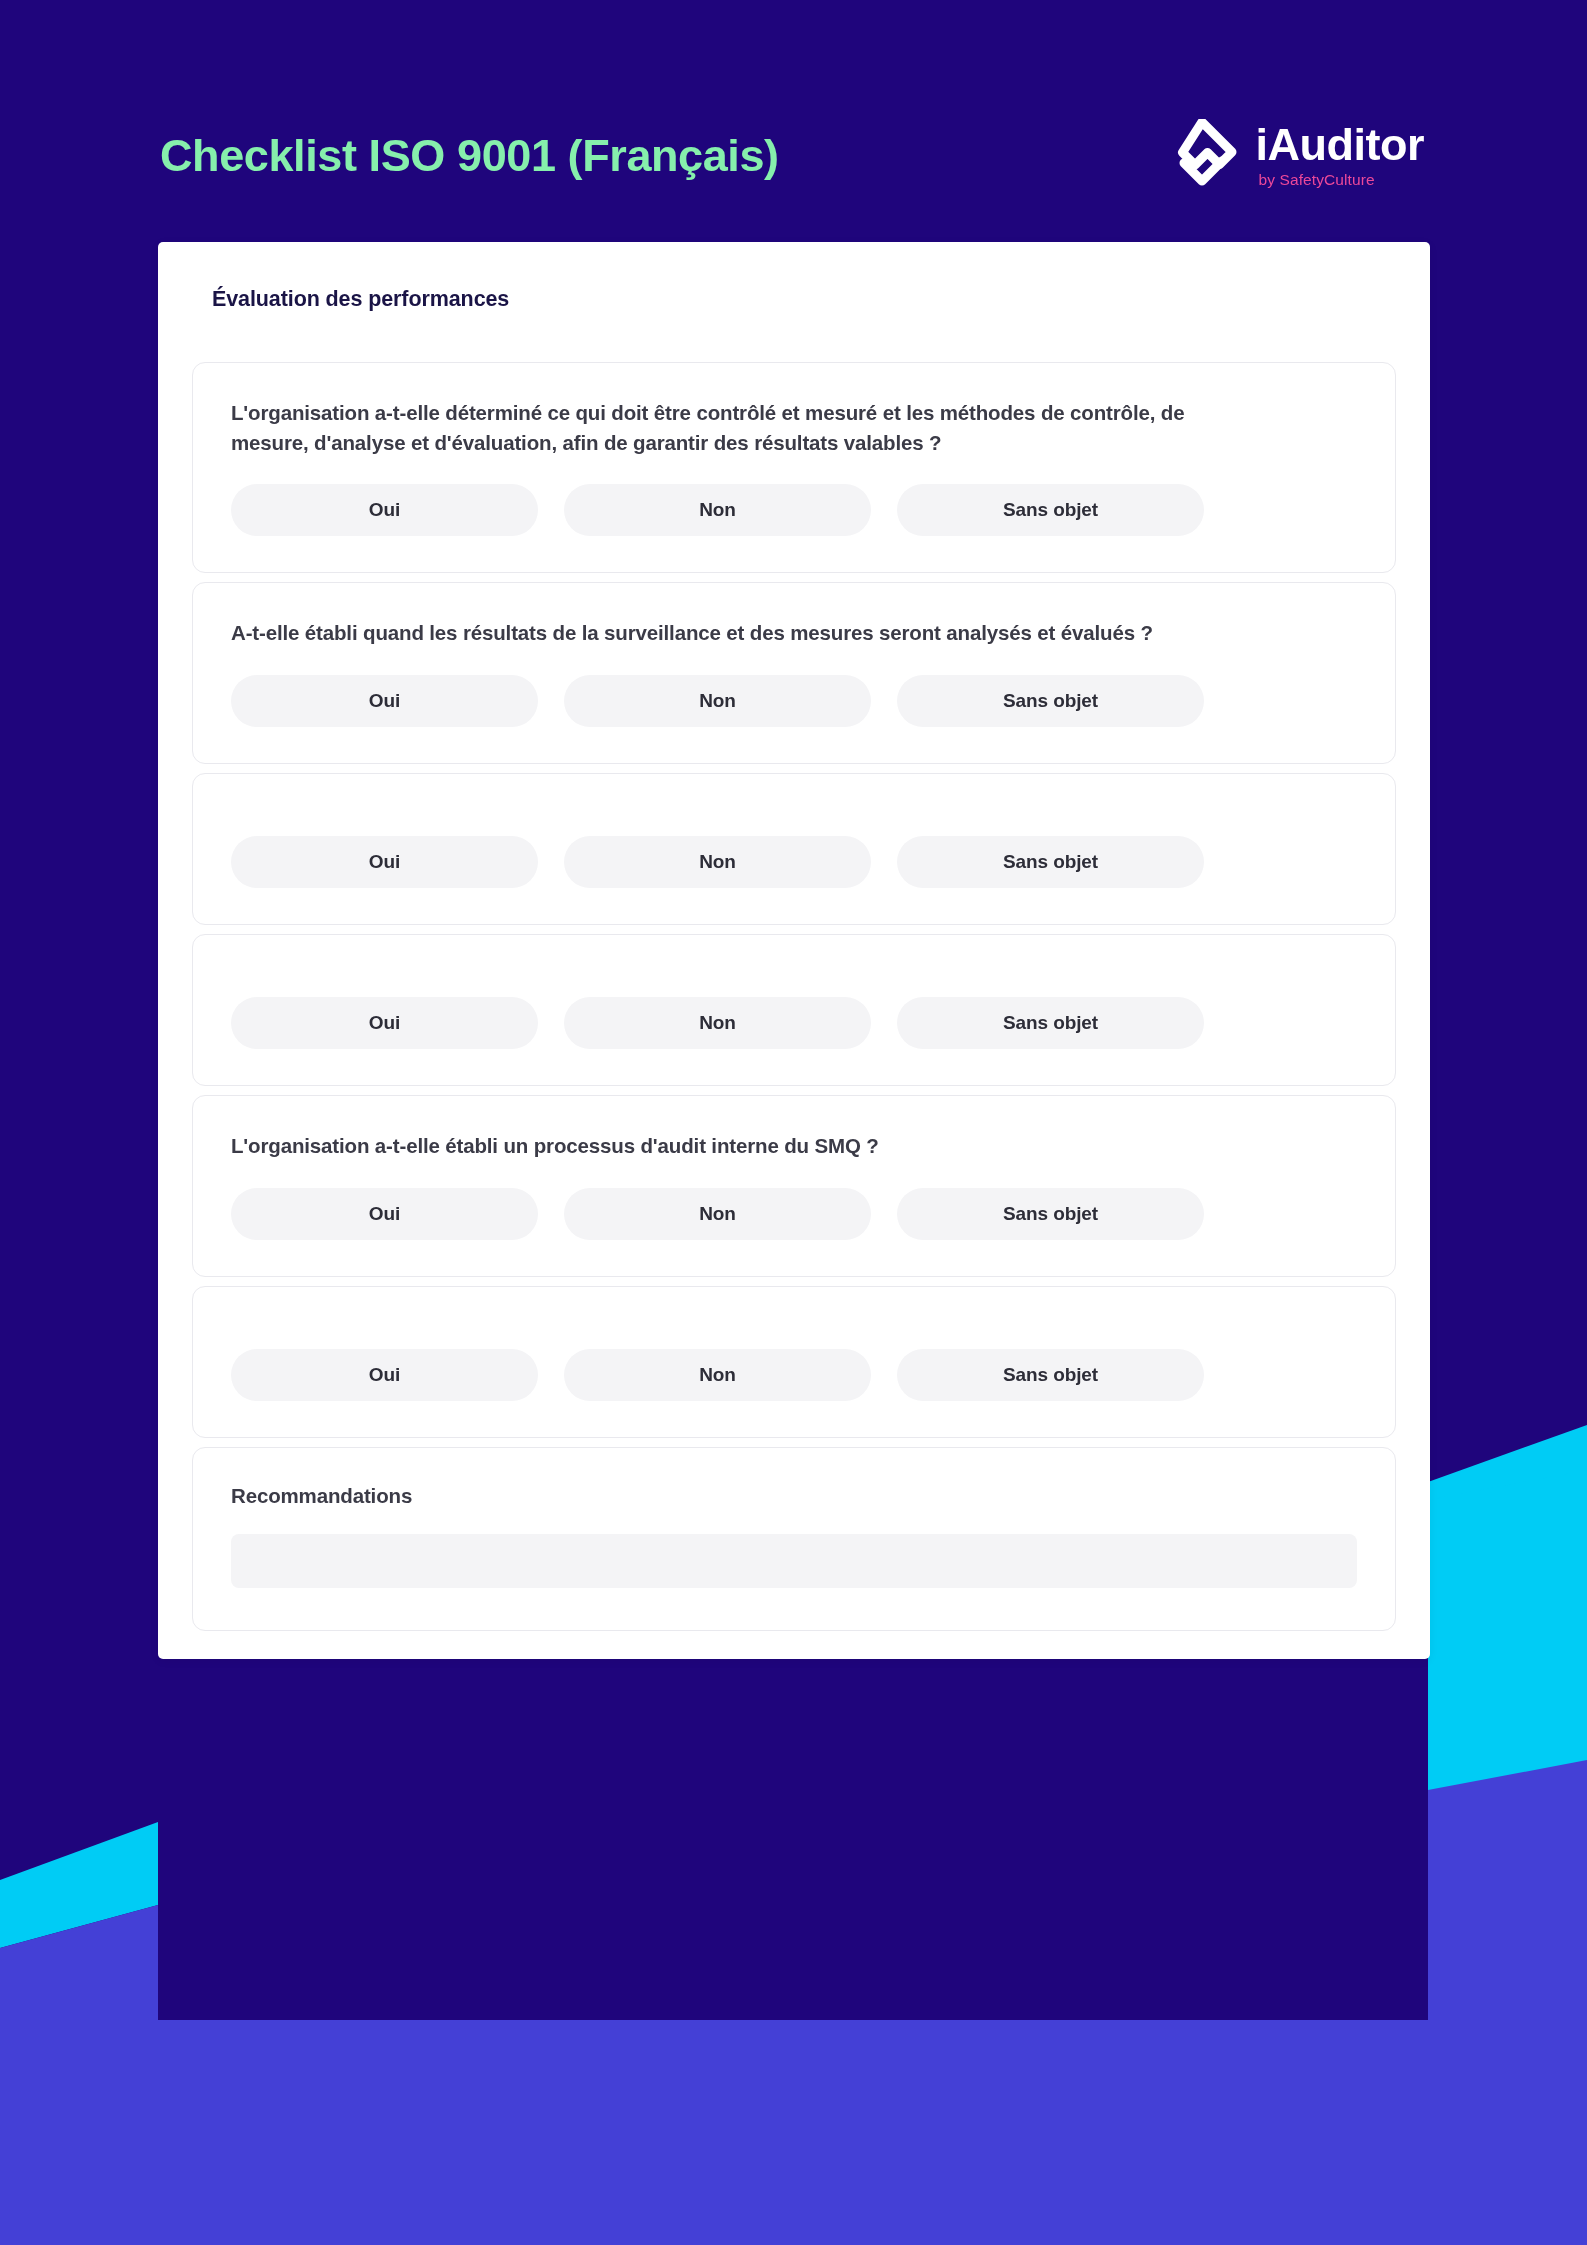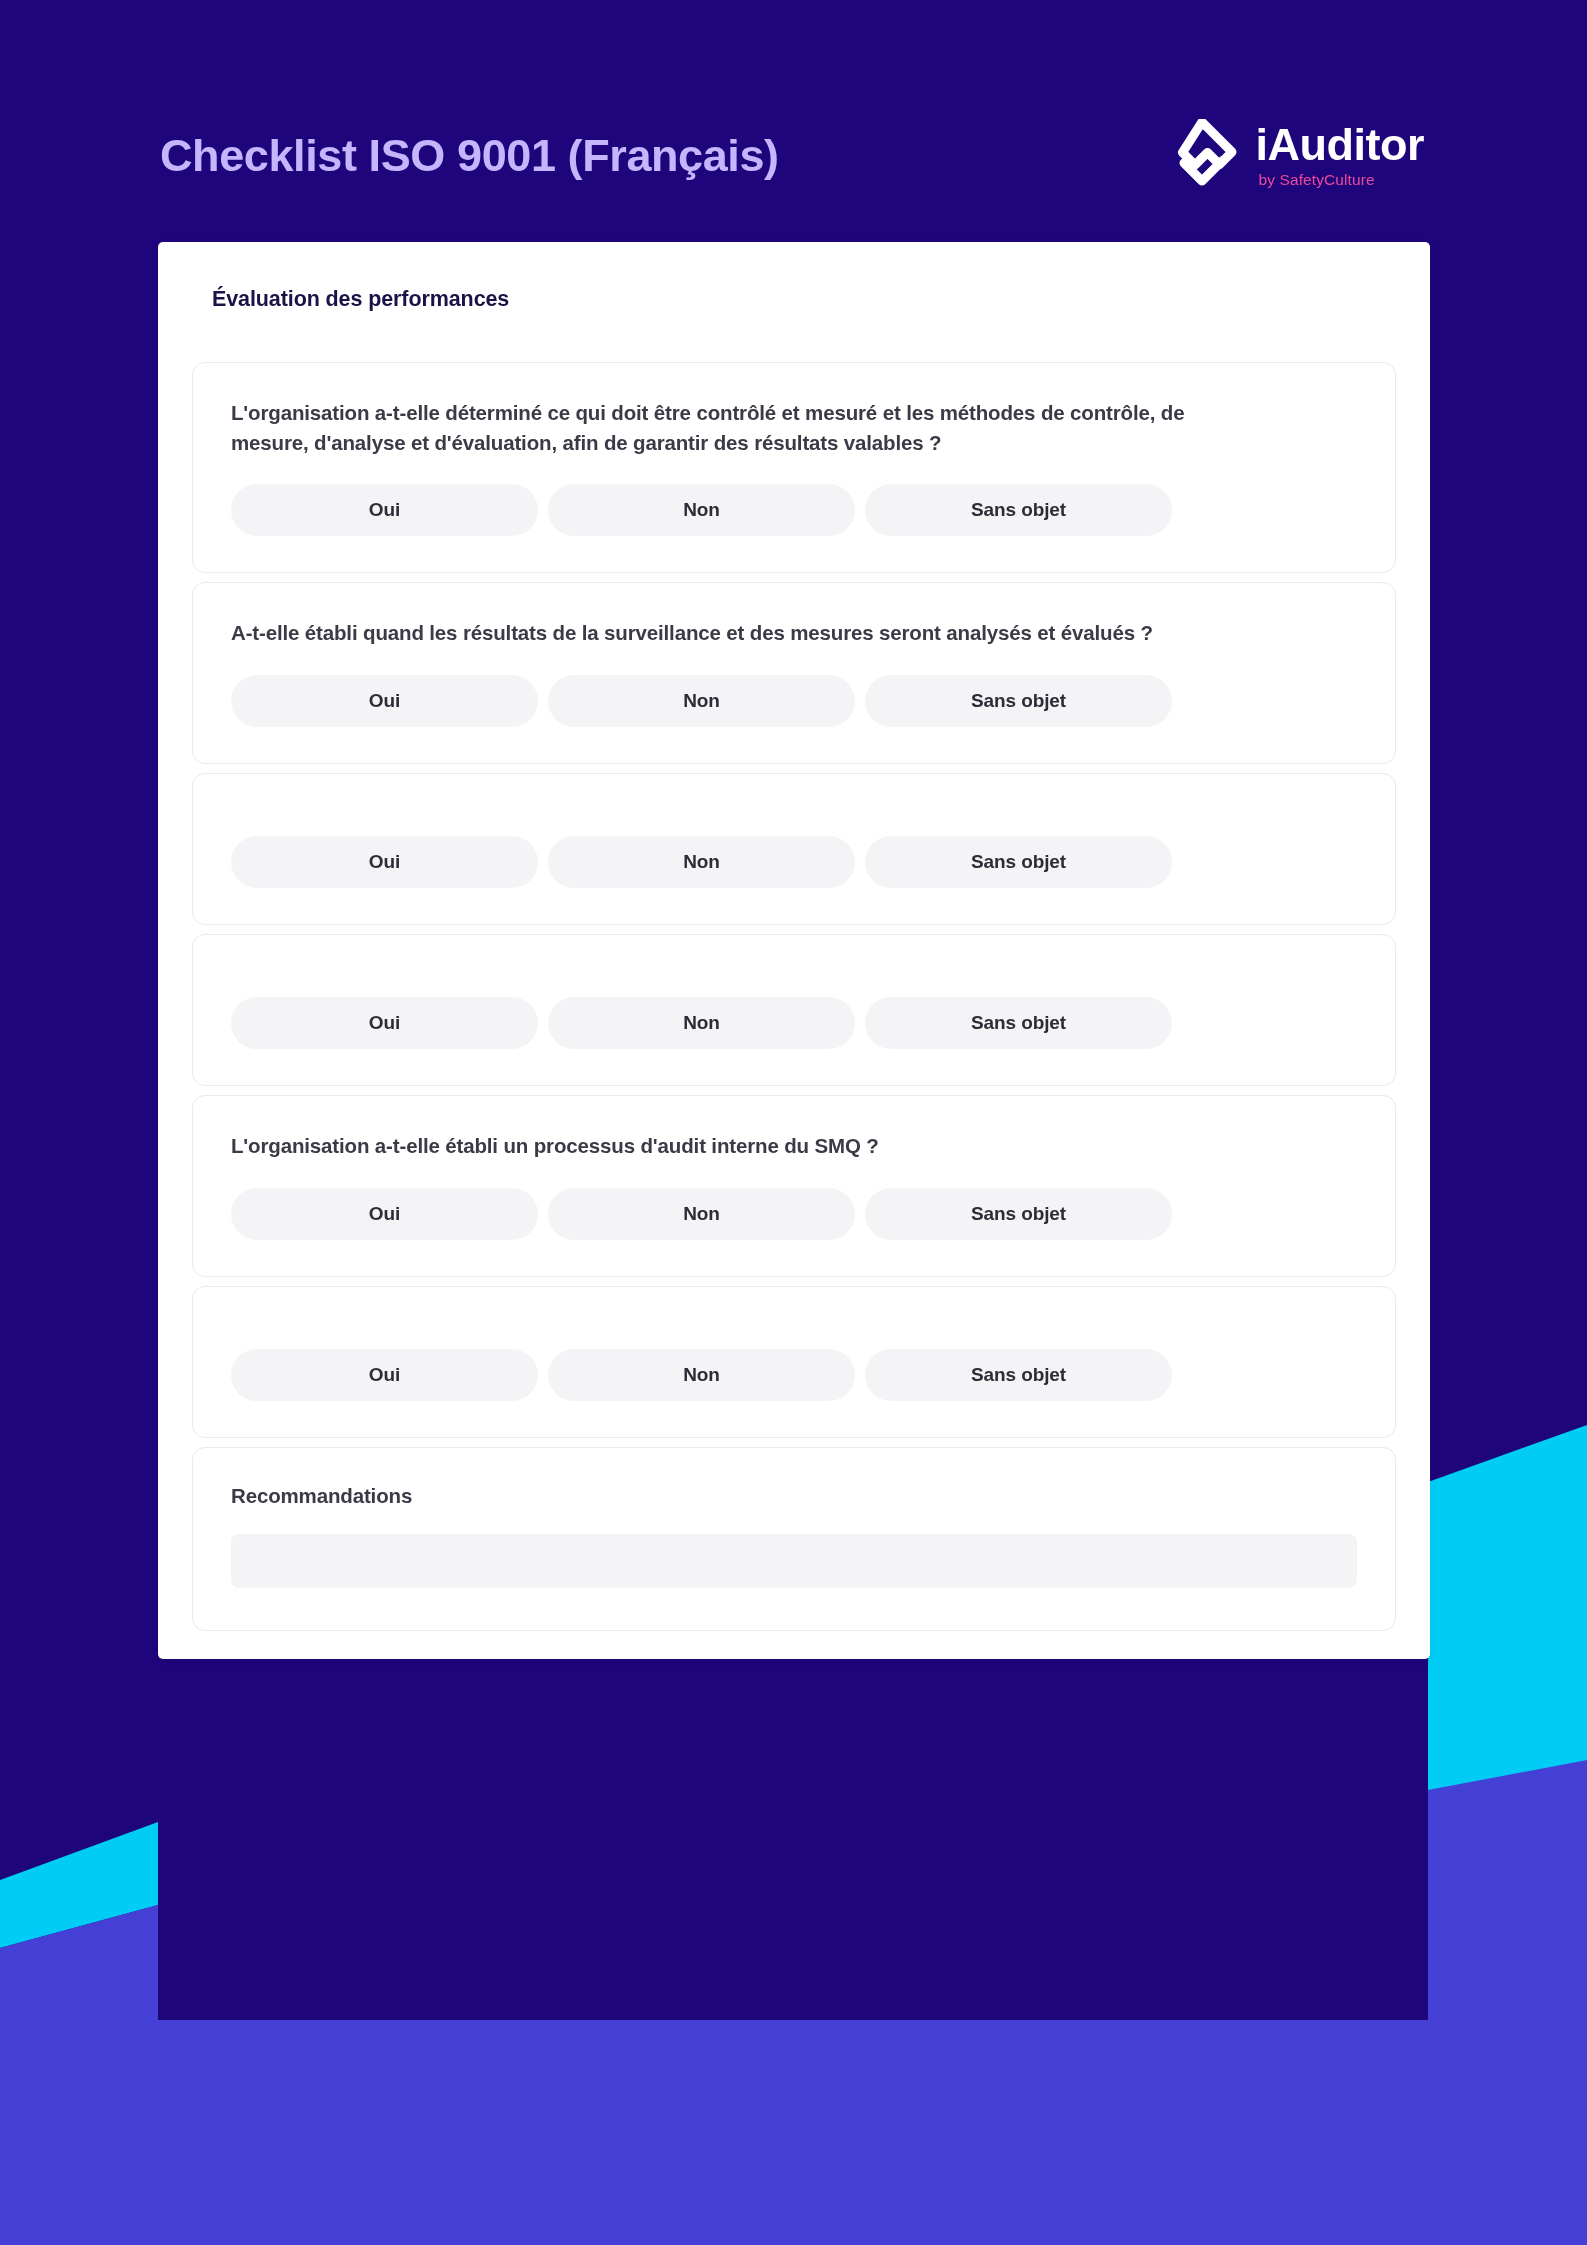--- a/index.html
+++ b/index.html
@@ -32,21 +32,21 @@
     left: 0;
     width: 1587px;
     height: 110px;
     z-index: 3;
     display: flex;
     align-items: center;
     padding: 0 163px 0 160px;
   }
 
   #page-title {
-    color: #c4b5fd;
+    color: #86efac;
     font-size: 45px;
     font-weight: 800;
     letter-spacing: -0.4px;
     white-space: nowrap;
     line-height: 1;
   }
 
   #brand-logo {
     margin-left: auto;
     display: flex;
@@ -125,21 +125,21 @@
     font-size: 20.5px;
     line-height: 1.45;
     color: #3B3B47;
     font-weight: 700;
     letter-spacing: -0.15px;
     max-width: 960px;
   }
 
   .answer-row {
     display: flex;
-    gap: 10px;
+    gap: 26px;
     margin-top: 27px;
   }
 
   .answer-option {
     width: 307px;
     height: 52px;
     border-radius: 26px;
     background: #F4F4F6;
     display: flex;
     align-items: center;

